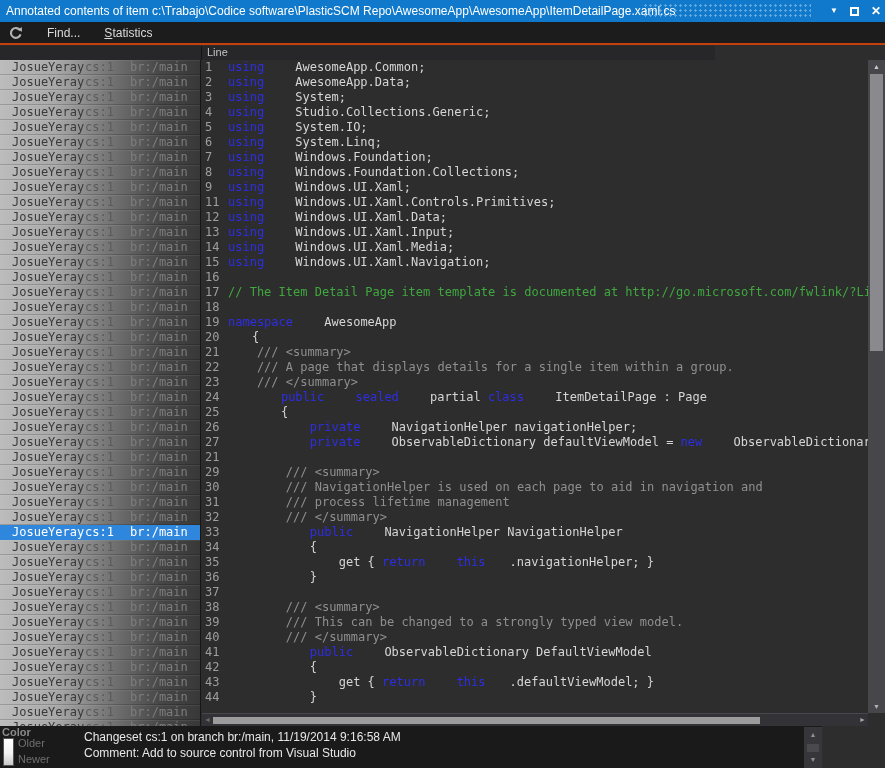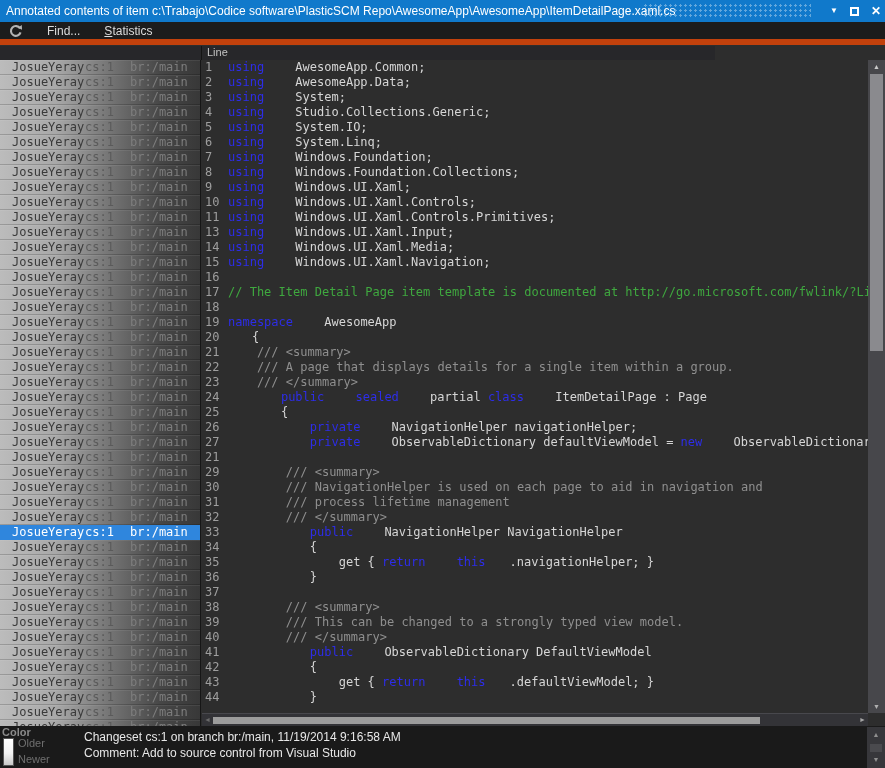--- a/index.html
+++ b/index.html
@@ -20,21 +20,21 @@
     background-image:radial-gradient(rgba(255,255,255,0.35) 1px, transparent 1.2px);
     background-size:5px 5px;
   }
   .winbtns { position:absolute; right:4px; top:0; height:22px; display:flex; align-items:center; gap:12px; }
   .winbtns .glyph { color:#fff; font-size:8px; line-height:22px; cursor:default; }
   .winbtns .closeg { font-size:12px; font-weight:bold; }
   .maxbox { display:inline-block; width:9px; height:9px; border:2px solid #fff; }
   
   .toolbar {
     position:absolute; top:22px; left:0; width:885px; height:23px;
-    background:#1c1c1c; border-bottom:6px solid #c2410c;
+    background:#1c1c1c; border-bottom:2px solid #c2410c;
     display:flex; align-items:center; color:#dcdcdc; font-size:12px;
   }
   .toolbar .refresh { margin-left:9px; width:14px; height:14px; display:inline-block; }
   .tbtn { margin-left:24px; cursor:default; }
   .tbtn u { text-decoration:underline; }
   
   .colhead {
     position:absolute; top:46px; left:0; width:715px; height:14px;
     background:#27272a; color:#c2c2c2; font-size:11px;
   }
@@ -79,21 +79,21 @@
   .hscroll {
     position:absolute; left:202px; bottom:0; width:666px; height:13px;
     background:#333337; border-top:1px solid #48484d; display:flex; align-items:center;
   }
   .hscroll .arr { width:11px; text-align:center; font-size:7px; line-height:12px; }
   .hscroll .arr.left { color:#6a6a6a; }
   .hscroll .arr.right { position:absolute; right:0; color:#a5a5a5; }
   .hthumb { position:absolute; left:11px; width:547px; height:7px; background:#9c9c9c; }
   
   .statusbar {
-    position:absolute; left:0; bottom:0; width:885px; height:42px;
+    position:absolute; left:0; bottom:0; width:822px; height:42px;
     background:#1a1a1a; color:#e8e8e8; font-size:12px;
   }
   .legend { position:absolute; left:0; top:0; width:80px; height:42px; font-size:11px; color:#6f6f6f; }
   .legend-title { position:absolute; left:2px; top:0; font-weight:bold; color:#8a8a8a; }
   .legend-swatch {
     position:absolute; left:3px; top:12px; width:11px; height:28px;
     background:linear-gradient(to bottom,#ffffff 0%,#f2f2f2 55%,#c9c9c9 100%);
     border:1px solid #555;
   }
   .legend-older { position:absolute; left:18px; top:11px; }
@@ -189,22 +189,22 @@
     <div class="code-panel">
         <div class="code-line"><span class="ln">1</span><span class="src"><span class="k">using</span><span class="p"> AwesomeApp.Common;</span></span></div>
         <div class="code-line"><span class="ln">2</span><span class="src"><span class="k">using</span><span class="p"> AwesomeApp.Data;</span></span></div>
         <div class="code-line"><span class="ln">3</span><span class="src"><span class="k">using</span><span class="p"> System;</span></span></div>
         <div class="code-line"><span class="ln">4</span><span class="src"><span class="k">using</span><span class="p"> Studio.Collections.Generic;</span></span></div>
         <div class="code-line"><span class="ln">5</span><span class="src"><span class="k">using</span><span class="p"> System.IO;</span></span></div>
         <div class="code-line"><span class="ln">6</span><span class="src"><span class="k">using</span><span class="p"> System.Linq;</span></span></div>
         <div class="code-line"><span class="ln">7</span><span class="src"><span class="k">using</span><span class="p"> Windows.Foundation;</span></span></div>
         <div class="code-line"><span class="ln">8</span><span class="src"><span class="k">using</span><span class="p"> Windows.Foundation.Collections;</span></span></div>
         <div class="code-line"><span class="ln">9</span><span class="src"><span class="k">using</span><span class="p"> Windows.UI.Xaml;</span></span></div>
-        <div class="code-line"><span class="ln">10</span><span class="src"><span class="k">using</span><span class="p"> Windows.UI.Xaml.Controls;</span></span></div>
         <div class="code-line"><span class="ln">11</span><span class="src"><span class="k">using</span><span class="p"> Windows.UI.Xaml.Controls.Primitives;</span></span></div>
+        <div class="code-line"><span class="ln">12</span><span class="src"><span class="k">using</span><span class="p"> Windows.UI.Xaml.Data;</span></span></div>
         <div class="code-line"><span class="ln">13</span><span class="src"><span class="k">using</span><span class="p"> Windows.UI.Xaml.Input;</span></span></div>
         <div class="code-line"><span class="ln">14</span><span class="src"><span class="k">using</span><span class="p"> Windows.UI.Xaml.Media;</span></span></div>
         <div class="code-line"><span class="ln">15</span><span class="src"><span class="k">using</span><span class="p"> Windows.UI.Xaml.Navigation;</span></span></div>
         <div class="code-line"><span class="ln">16</span><span class="src"></span></div>
         <div class="code-line"><span class="ln">17</span><span class="src"><span class="c">// The Item Detail Page item template is documented at http://go.microsoft.com/fwlink/?Li</span></span></div>
         <div class="code-line"><span class="ln">18</span><span class="src"></span></div>
         <div class="code-line"><span class="ln">19</span><span class="src"><span class="k">namespace</span><span class="p"> AwesomeApp</span></span></div>
         <div class="code-line"><span class="ln">20</span><span class="src"><span class="p">{</span></span></div>
         <div class="code-line"><span class="ln">21</span><span class="src"><span class="d">    /// &lt;summary&gt;</span></span></div>
         <div class="code-line"><span class="ln">22</span><span class="src"><span class="d">    /// A page that displays details for a single item within a group.</span></span></div>

